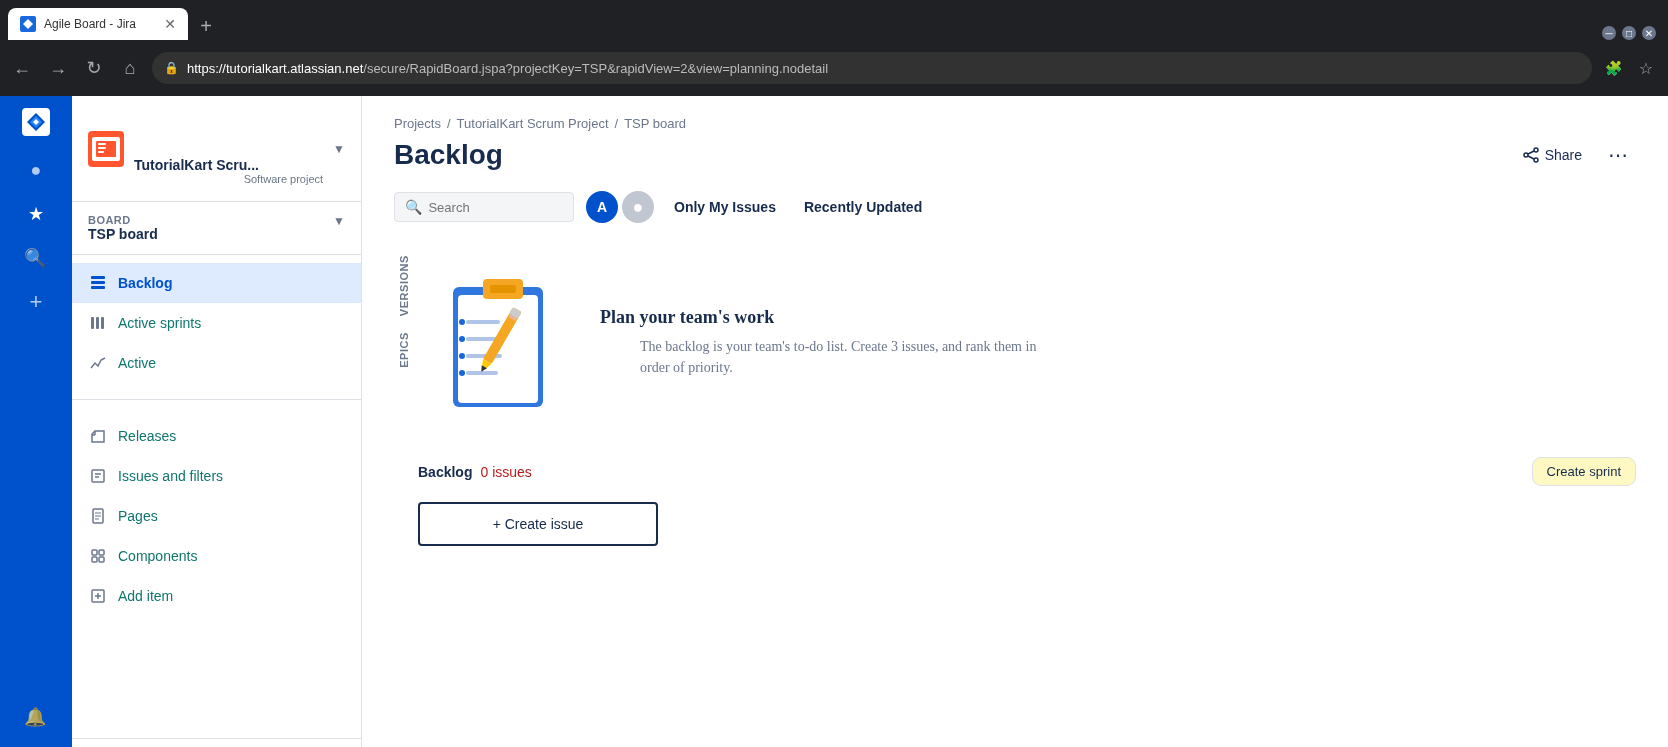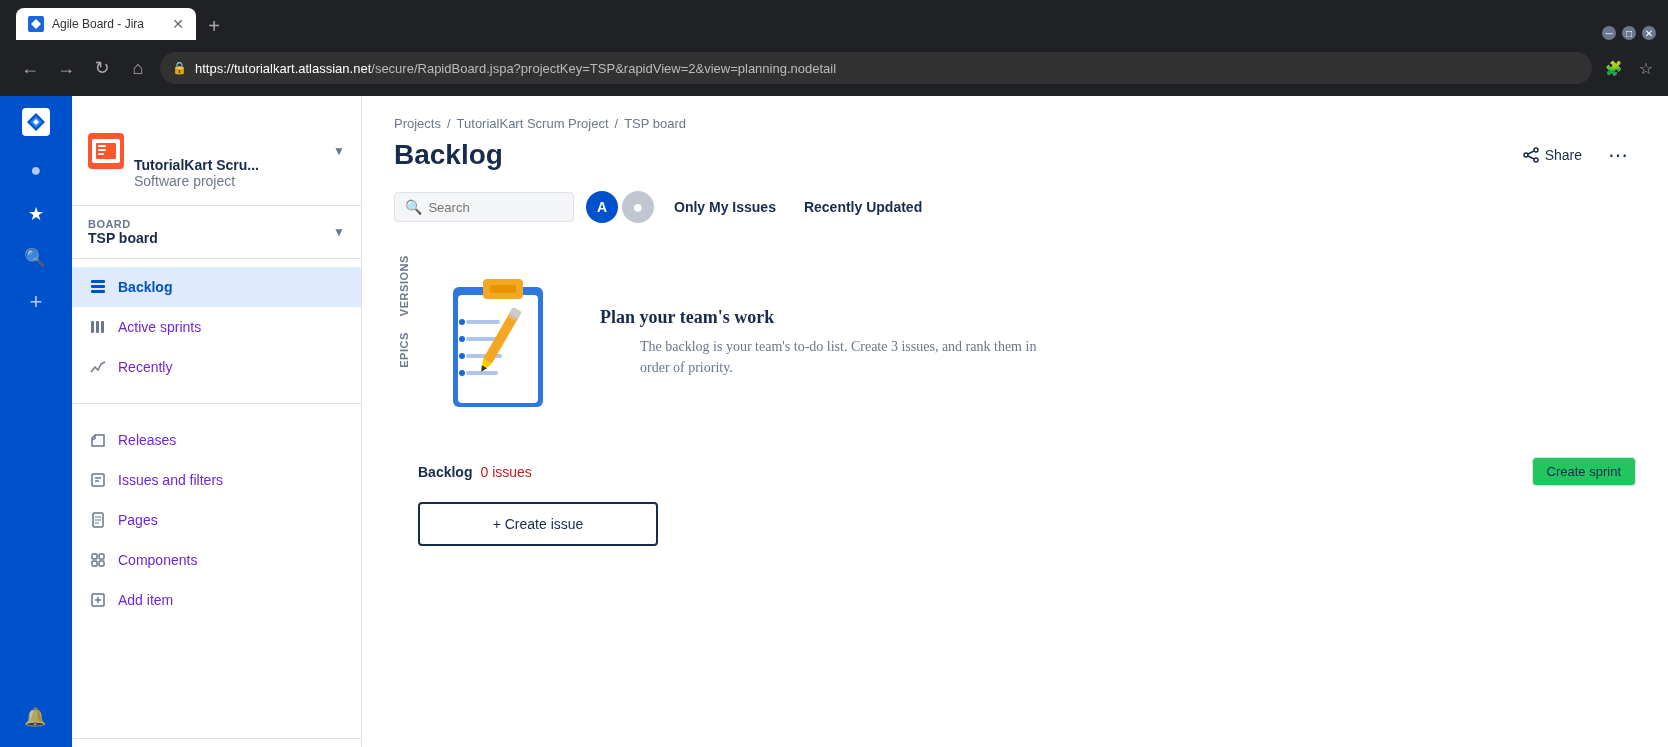--- a/index.html
+++ b/index.html
@@ -1,19 +1,19 @@
 <!DOCTYPE html>
 <html><head>
   <meta charset="utf-8">
   <style>
     * { box-sizing: border-box; margin: 0; padding: 0; }
     body { font-family: -apple-system, BlinkMacSystemFont, 'Segoe UI', Arial, sans-serif; background: #fff; display: flex; flex-direction: column; height: 747px; overflow: hidden; }
 
     
-    .browser-chrome { background: #202124; height: 96px; flex-shrink: 0; padding-left: 8px; }
+    .browser-chrome { background: #202124; height: 96px; flex-shrink: 0; }
     .browser-tabs { display: flex; align-items: flex-end; padding: 8px 0 0 8px; height: 40px; }
     .browser-tab { background: #fff; border-radius: 8px 8px 0 0; padding: 0 12px; display: flex; align-items: center; gap: 8px; height: 32px; min-width: 180px; }
     .browser-tab-favicon { width: 16px; height: 16px; background: #1868db; border-radius: 2px; display: flex; align-items: center; justify-content: center; }
     .browser-tab-title { font-size: 12px; color: #333; flex: 1; white-space: nowrap; overflow: hidden; text-overflow: ellipsis; }
     .browser-tab-close { color: #666; font-size: 14px; cursor: pointer; line-height: 1; }
     .new-tab-btn { color: #aaa; font-size: 20px; margin-left: 4px; cursor: pointer; width: 28px; height: 28px; display: flex; align-items: center; justify-content: center; border-radius: 50%; }
     .browser-nav { display: flex; align-items: center; padding: 6px 8px; gap: 8px; height: 56px; }
     .nav-btn { color: #aaa; font-size: 18px; cursor: pointer; width: 28px; height: 28px; display: flex; align-items: center; justify-content: center; border-radius: 50%; }
     .address-bar { flex: 1; background: #323232; border-radius: 20px; height: 32px; display: flex; align-items: center; padding: 0 12px; gap: 8px; }
     .address-lock { color: #aaa; font-size: 12px; }
@@ -31,28 +31,28 @@
     .rail-icon { width: 36px; height: 36px; display: flex; align-items: center; justify-content: center; border-radius: 4px; cursor: pointer; color: rgba(255,255,255,0.7); font-size: 18px; }
     .rail-icon.active { color: #fff; }
 
     
     .sidebar { width: 290px; background: #fff; border-right: 1px solid #dfe1e6; display: flex; flex-direction: column; overflow-y: auto; flex-shrink: 0; }
     .sidebar-header { padding: 16px; border-bottom: 1px solid #dfe1e6; }
     .project-info { display: flex; align-items: center; gap: 10px; }
     .project-avatar { width: 36px; height: 36px; background: #ff5630; border-radius: 4px; display: flex; align-items: center; justify-content: center; }
     .project-name-block { flex: 1; }
     .project-name { font-size: 14px; font-weight: 600; color: #172b4d; margin-top: 45px; }
-    .project-type { font-size: 14px; color: #6b778c; }
+    .project-type { font-size: 11px; color: #6b778c; text-align: right; }
     .project-chevron { color: #6b778c; font-size: 12px; cursor: pointer; }
-    .board-selector { display: flex; align-items: center; justify-content: space-between; padding: 12px 16px; border-bottom: 1px solid #dfe1e6; cursor: pointer; }
+    .board-selector { display: flex; justify-content: space-between; padding: 12px 16px; border-bottom: 1px solid #dfe1e6; cursor: pointer; }
     .board-label { font-size: 11px; color: #6b778c; font-weight: 600; text-transform: uppercase; letter-spacing: 0.04em; }
     .board-name { font-size: 14px; color: #172b4d; font-weight: 600; }
     .board-chevron { color: #6b778c; font-size: 12px; }
     .nav-section { padding: 8px 0; }
-    .nav-item { display: flex; align-items: center; gap: 10px; padding: 10px 16px; cursor: pointer; color: #6d28d9; font-size: 14px; }
+    .nav-item { display: flex; align-items: center; gap: 10px; padding: 10px 16px; cursor: pointer; color: #0f766e; font-size: 14px; }
     .nav-item.active { background: #deebff; color: #0052cc; font-weight: 600; }
     .nav-item-icon { width: 20px; height: 20px; display: flex; align-items: center; justify-content: center; color: inherit; font-size: 16px; flex-shrink: 0; }
     .nav-divider { height: 1px; background: #dfe1e6; margin: 8px 0; }
 
     
     .main { flex: 1; overflow-y: auto; background: #fff; }
     .main-inner { padding: 20px 32px; min-height: 100%; }
     .breadcrumb { display: flex; align-items: center; gap: 6px; font-size: 13px; color: #6b778c; margin-bottom: 8px; }
     .breadcrumb-sep { color: #6b778c; }
     .breadcrumb-link { color: #6b778c; cursor: pointer; }
@@ -80,21 +80,21 @@
     .backlog-main { flex: 1; }
     .empty-state { display: flex; align-items: center; gap: 32px; padding: 20px 0 32px 20px; font-family: Liberation Serif, serif; }
     .clipboard-svg { width: 130px; height: 150px; flex-shrink: 0; }
     .empty-text h3 { font-size: 18px; font-weight: 600; color: #172b4d; margin-bottom: 8px; }
     .empty-text p { font-size: 14px; color: #6b778c; line-height: 1.5; max-width: 400px; margin-left: 40px; }
 
     
     .backlog-section-header { display: flex; align-items: center; justify-content: space-between; padding: 8px 0; margin-bottom: 4px; }
     .backlog-section-title { font-size: 14px; font-weight: 600; color: #172b4d; display: flex; align-items: center; gap: 8px; }
     .issues-count { color: #b91c1c; font-weight: 400; }
-    .create-sprint-btn { border: 1px solid #dfe1e6; background: #22c55e; color: #172b4d; font-size: 13px; padding: 6px 14px; border-radius: 4px; cursor: pointer; }
+    .create-sprint-btn { border: 1px solid #dfe1e6; background: #fef9c3; color: #172b4d; font-size: 13px; padding: 6px 14px; border-radius: 9px; cursor: pointer; }
     .create-issue-btn { display: flex; align-items: center; justify-content: center; gap: 6px; border: 2px solid #172b4d; background: #fff; color: #172b4d; font-size: 14px; padding: 12px 20px; border-radius: 4px; cursor: pointer; width: 240px; margin-top: 8px; }
   </style>
 </head>
 <body>
 
 <div class="browser-chrome">
   <div class="browser-tabs">
     <div class="browser-tab">
       <div class="browser-tab-favicon">
         <svg width="10" height="10" viewBox="0 0 10 10">
@@ -199,21 +199,21 @@
         </div>
         <span>Active sprints</span>
       </div>
 
       <div class="nav-item">
         <div class="nav-item-icon">
           <svg width="16" height="16" viewBox="0 0 16 16">
               <polyline points="1,13 5,8 8,11 11,5 15,3" fill="none" stroke="#6b778c" stroke-width="1.5"></polyline>
             </svg>
         </div>
-        <span>Recently</span>
+        <span>Active</span>
       </div>
     </div>
 
     <div class="nav-divider"></div>
 
     <div class="nav-section">
 
       <div class="nav-item">
         <div class="nav-item-icon">
           <svg width="16" height="16" viewBox="0 0 16 16">

